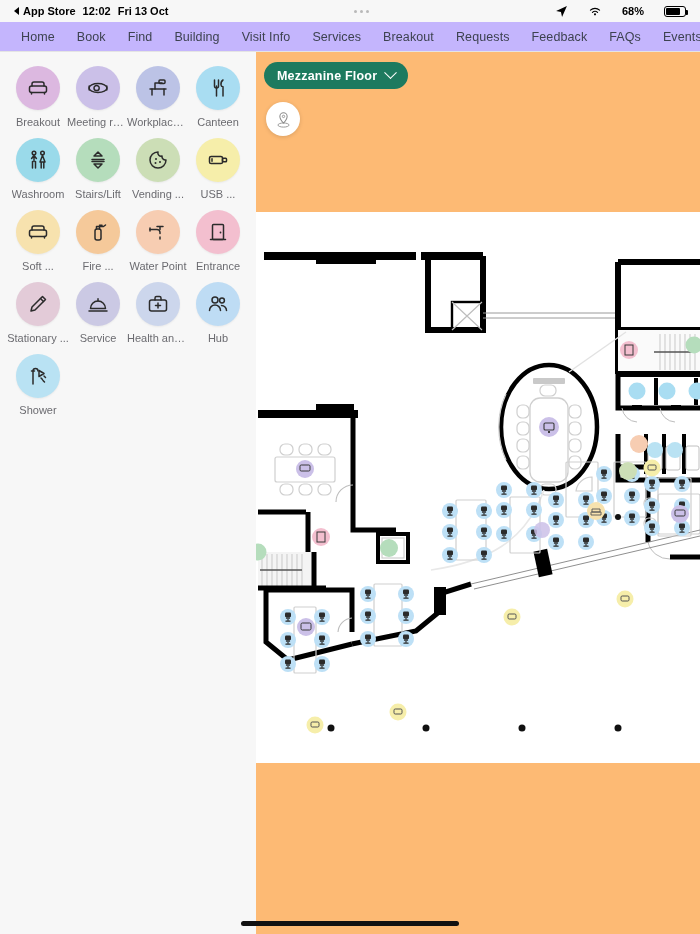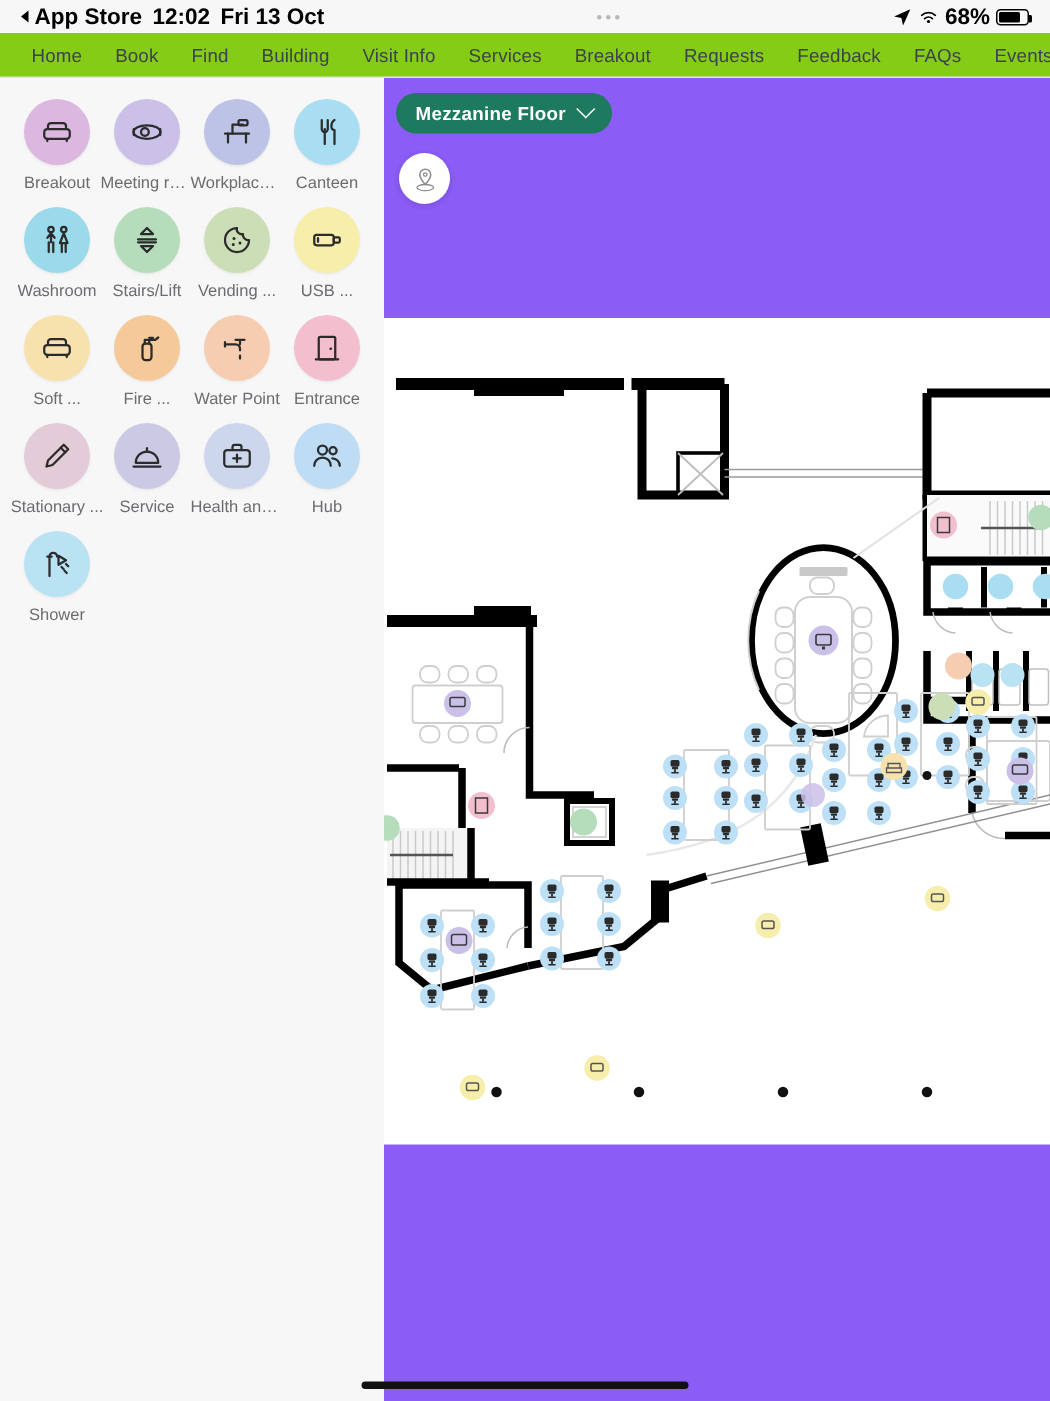--- a/index.html
+++ b/index.html
@@ -8,52 +8,52 @@
     background: #f7f7f7;
     font-family: "Liberation Sans", sans-serif;
     overflow: hidden;
   }
 
   
   .statusbar {
     height: 22px; width: 100%;
     display: flex; align-items: center;
     padding: 0 14px;
-    font-size: 15px; color: #000;
+    font-size: 11px; color: #000;
     font-weight: 600;
   }
   .sb-left { display: flex; align-items: center; gap: 7px; white-space: nowrap; }
   .sb-back-tri {
     width: 0; height: 0;
     border-top: 4px solid transparent;
     border-bottom: 4px solid transparent;
     border-right: 5px solid #000;
     margin-right: -3px;
   }
   .sb-center { flex: 1; display: flex; justify-content: center; align-items: center; }
   .dots { display: flex; gap: 3px; }
   .dots i { width: 3px; height: 3px; border-radius: 50%; background: #b9b9b9; display: block; }
-  .sb-right { display: flex; align-items: center; gap: 4px; white-space: nowrap; }
+  .sb-right { display: flex; align-items: center; gap: 20px; white-space: nowrap; }
   .batt {
     width: 22px; height: 11px; border: 1px solid #000; border-radius: 3px;
     position: relative; display: inline-block;
   }
   .batt::after {
     content: ""; position: absolute; right: -3px; top: 3px;
     width: 2px; height: 5px; background: #000; border-radius: 0 1px 1px 0;
   }
   .batt i { position: absolute; left: 1px; top: 1px; bottom: 1px; width: 68%; background: #000; border-radius: 1px; display: block; }
 
   
   .navbar {
     height: 30px; width: 100%;
     display: flex; align-items: center;
     gap: 0; padding-left: 10px;
     border-bottom: 1px solid #e4e4e4;
-    background: #84cc16;
+    background: #c4b5fd;
     overflow: hidden;
   }
   .navbar .tab {
     font-size: 12.5px; color: #3d4250;
     padding: 0 11px; white-space: nowrap; cursor: pointer;
     letter-spacing: .1px;
   }
 
   
   .content { display: flex; width: 100%; height: 882px; }
@@ -75,21 +75,21 @@
     box-shadow: 0 1px 2px rgba(0,0,0,.06);
   }
   .amenity .circle svg { width: 24px; height: 24px; }
   .amenity .lbl {
     margin-top: 6px; font-size: 11px; color: #6b6b70;
     white-space: nowrap; max-width: 62px; overflow: hidden; text-overflow: ellipsis;
     text-align: center;
   }
 
   
-  .mapcol { flex: 1; position: relative; background: #8b5cf6; }
+  .mapcol { flex: 1; position: relative; background: #fdba74; }
   .floor-btn {
     position: absolute; left: 8px; top: 10px;
     height: 27px; border-radius: 14px;
     background: #1d7a5f; color: #fff;
     display: flex; align-items: center; gap: 9px;
     padding: 0 13px; font-size: 12.5px; font-weight: 700;
     cursor: pointer; letter-spacing: .2px;
   }
   .floor-btn .chev {
     width: 9px; height: 9px; border-right: 1.6px solid #fff; border-bottom: 1.6px solid #fff;

